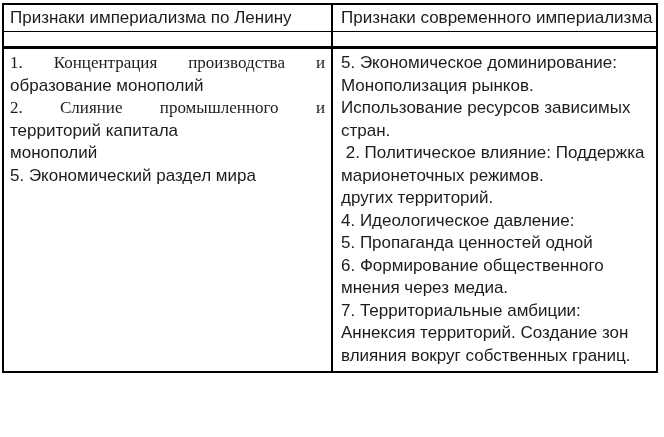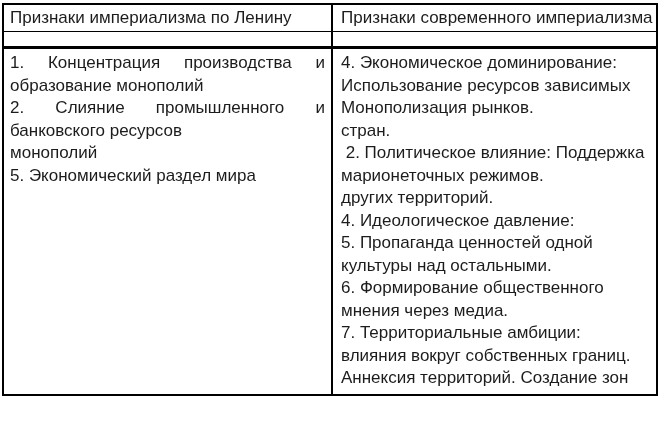--- a/index.html
+++ b/index.html
@@ -61,20 +61,21 @@
   .ln {
     font-size: 17px;
     line-height: 22.5px;
     white-space: nowrap;
     text-align: left;
   }
   .ln.just {
     white-space: normal;
     text-align: justify;
     text-align-last: justify;
+    font-family: Liberation Serif, serif;
   }
 </style>
 </head>
 <body>
 
 <div class="table">
 
   <div class="row header-row">
     <div class="cell-left header-cell">Признаки империализма по Ленину</div>
     <div class="cell-right header-cell">Признаки современного империализма</div>
@@ -84,37 +85,36 @@
     <div class="cell-left"></div>
     <div class="cell-right"></div>
   </div>
 
   <div class="row body-row">
 
     <div class="cell-left">
       <div class="ln just">1. Концентрация производства и</div>
       <div class="ln">образование монополий</div>
       <div class="ln just">2. Слияние промышленного и</div>
-      <div class="ln">банковского ресурсов</div>
+      <div class="ln">территорий капитала</div>
       <div class="ln">монополий</div>
       <div class="ln">5. Экономический раздел мира</div>
     </div>
 
     <div class="cell-right">
-      <div class="ln">4. Экономическое доминирование:</div>
+      <div class="ln">5. Экономическое доминирование:</div>
+      <div class="ln">Монополизация рынков.</div>
       <div class="ln">Использование ресурсов зависимых</div>
-      <div class="ln">Монополизация рынков.</div>
       <div class="ln">стран.</div>
       <div class="ln">&nbsp;2. Политическое влияние: Поддержка</div>
       <div class="ln">марионеточных режимов.</div>
       <div class="ln">других территорий.</div>
       <div class="ln">4. Идеологическое давление:</div>
       <div class="ln">5. Пропаганда ценностей одной</div>
-      <div class="ln">культуры над остальными.</div>
       <div class="ln">6. Формирование общественного</div>
       <div class="ln">мнения через медиа.</div>
       <div class="ln">7. Территориальные амбиции:</div>
+      <div class="ln">Аннексия территорий. Создание зон</div>
       <div class="ln">влияния вокруг собственных границ.</div>
-      <div class="ln">Аннексия территорий. Создание зон</div>
     </div>
 
   </div>
 </div>
 
 </body></html>

